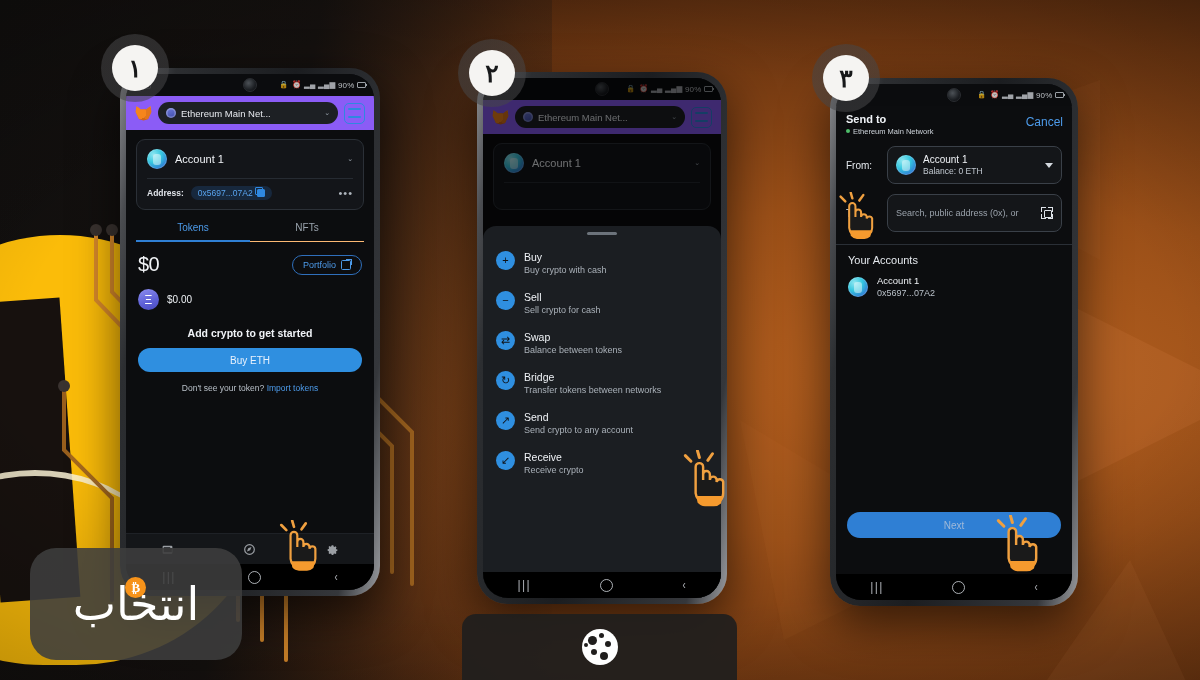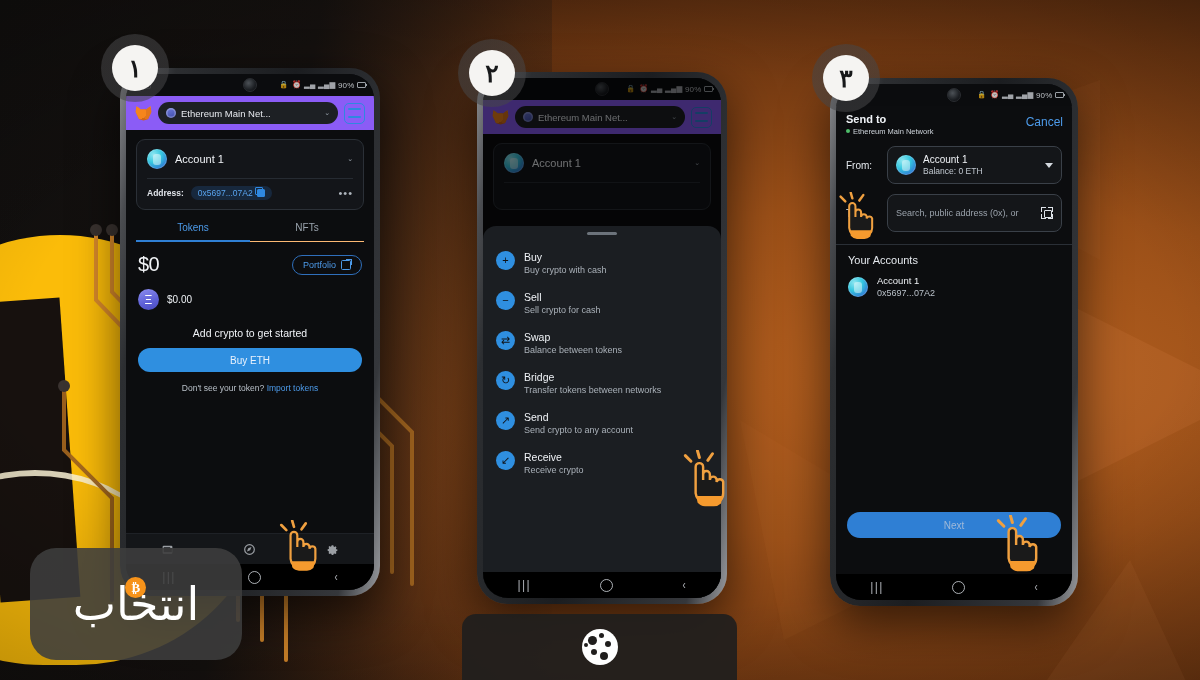--- a/index.html
+++ b/index.html
@@ -153,21 +153,21 @@
   .eth-ico{
     width:21px;height:21px;border-radius:50%;flex:none;
     background:linear-gradient(160deg,#8d8ff0,#5d5fd6 60%,#4a4cc0);
     display:flex;align-items:center;justify-content:center;color:#fff;font-size:12px;
   }
   .tok-mid{flex:1;}
   .tok-name{color:#eef1f5;font-size:10px;}
   .tok-sub{color:#a8afb8;font-size:8.5px;margin-top:1px;}
   .tok-val{color:#eef1f5;font-size:10px;}
 
-  .cta-title{text-align:center;color:#f0f3f7;font-size:10.5px;font-weight:normal;margin-top:10px;}
+  .cta-title{text-align:center;color:#f0f3f7;font-size:10.5px;font-weight:bold;margin-top:10px;}
   .buy-btn{
     margin:9px 12px 0;height:24px;border-radius:13px;background:#2f8fe0;
     display:flex;align-items:center;justify-content:center;color:#e8f2fd;font-size:10px;
   }
   .import-line{text-align:center;margin-top:11px;font-size:8.5px;color:#b9c0c8;}
   .import-line b{color:#4d9bea;font-weight:normal;}
 
   
   .bottom-nav{
     position:absolute;left:0;right:0;bottom:26px;height:30px;background:#141619;

